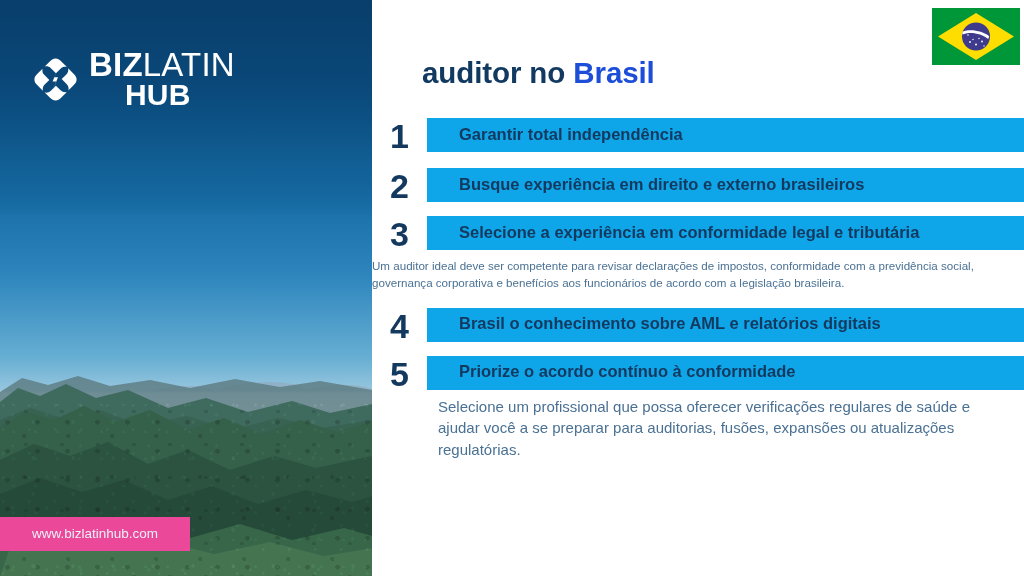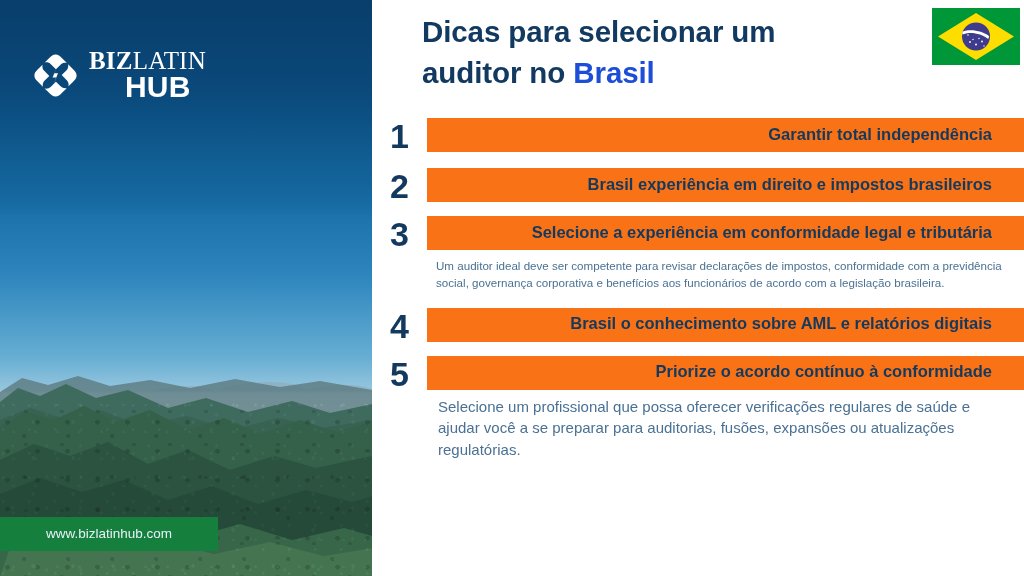--- a/index.html
+++ b/index.html
@@ -120,32 +120,32 @@
     align-items: center;
     gap: 11px;
     z-index: 6;
   }
   #logo-mark { width: 45px; height: 45px; display: block; flex: 0 0 45px; }
   #logo-words {
     color: #ffffff;
     line-height: .96;
     letter-spacing: .2px;
   }
-  .logo-line1 { font-size: 25px; white-space: nowrap; font-family: Liberation Serif, serif; }
+  .logo-line1 { font-size: 33px; white-space: nowrap; }
   .logo-line1 .b { font-weight: 700; }
   .logo-line1 .l { font-weight: 400; }
   .logo-line2 { font-size: 30px; font-weight: 700; margin-left: 36px; }
 
   
   #contact-block {
     position: absolute;
     left: 0; top: 517px;
-    width: 218px;
+    width: 190px;
     padding: 7px 14px 8px 14px;
-    background: #15803d;
+    background: #ec4899;
     z-index: 6;
     text-align: center;
   }
   #contact-block div {
     color: #e8f1f8;
     font-size: 13.5px;
     line-height: 1.42;
     white-space: nowrap;
   }
 
@@ -200,43 +200,43 @@
     text-align: center;
     font-size: 34px;
     font-weight: 700;
     color: #14395e;
     line-height: 32px;
     padding-top: 2px;
   }
 
   .tip-band {
     flex: 1 1 auto;
-    background: #f97316;
+    background: #0ea5e9;
     min-height: 32px;
     display: flex;
     align-items: center;
-    justify-content: flex-end;
+    justify-content: flex-start;
     padding: 4px 32px 5px 32px;
   }
   .tip-title {
     font-size: 16.5px;
     font-weight: 700;
     color: #14395e;
     text-align: center;
     line-height: 1.2;
     white-space: nowrap;
   }
 
   .tip-body {
     color: #4a7193;
     line-height: 1.45;
     padding-top: 6px;
   }
   .tip-body.normal { font-size: 15px;   margin-left: 66px; margin-right: 12px; }
-  .tip-body.small  { font-size: 11.6px; margin-left: 64px; margin-right: 12px; padding-top: 8px; }
+  .tip-body.small  { font-size: 11.6px; margin-right: 12px; padding-top: 8px; }
   .gap { height: 16px; }
   .gap-sm { height: 14px; }
 </style>
 </head>
 <body>
 
 <div id="slide">
 
   <div id="left-panel">
 
@@ -294,21 +294,21 @@
     </div>
 
     <div id="contact-block">
       <div>www.bizlatinhub.com</div>
     </div>
   </div>
 
   <div id="right-panel">
 
     <h1 id="title">
-      <span>Dicas para selecionar um</span><br>
+      <br>
       <span>auditor no </span><span class="accent">Brasil</span>
     </h1>
 
     <div id="flag">
       <svg viewBox="0 0 88 57" preserveAspectRatio="none">
         <rect x="0" y="0" width="88" height="57" fill="#009739"></rect>
         <polygon points="44,5 82,28.5 44,52 6,28.5" fill="#FEDD00"></polygon>
         <circle cx="44" cy="28.5" r="14" fill="#3E3A8C"></circle>
         <path d="M30.6 23.8 C38 20.6 50.6 22.8 57.2 28.2 L56.2 31.1 C49.6 25.2 37.4 23.2 30.2 26.6 Z" fill="#ffffff"></path>
         <g fill="#ffffff">
@@ -334,21 +334,21 @@
           </div>
         </div>
       </div>
 
       <div class="gap"></div>
 
       <div class="tip">
         <div class="tip-head">
           <div class="tip-num">2</div>
           <div class="tip-band">
-            <div class="tip-title">Brasil experiência em direito e impostos brasileiros</div>
+            <div class="tip-title">Busque experiência em direito e externo brasileiros</div>
           </div>
         </div>
       </div>
 
       <div class="gap-sm"></div>
 
       <div class="tip">
         <div class="tip-head">
           <div class="tip-num">3</div>
           <div class="tip-band">

